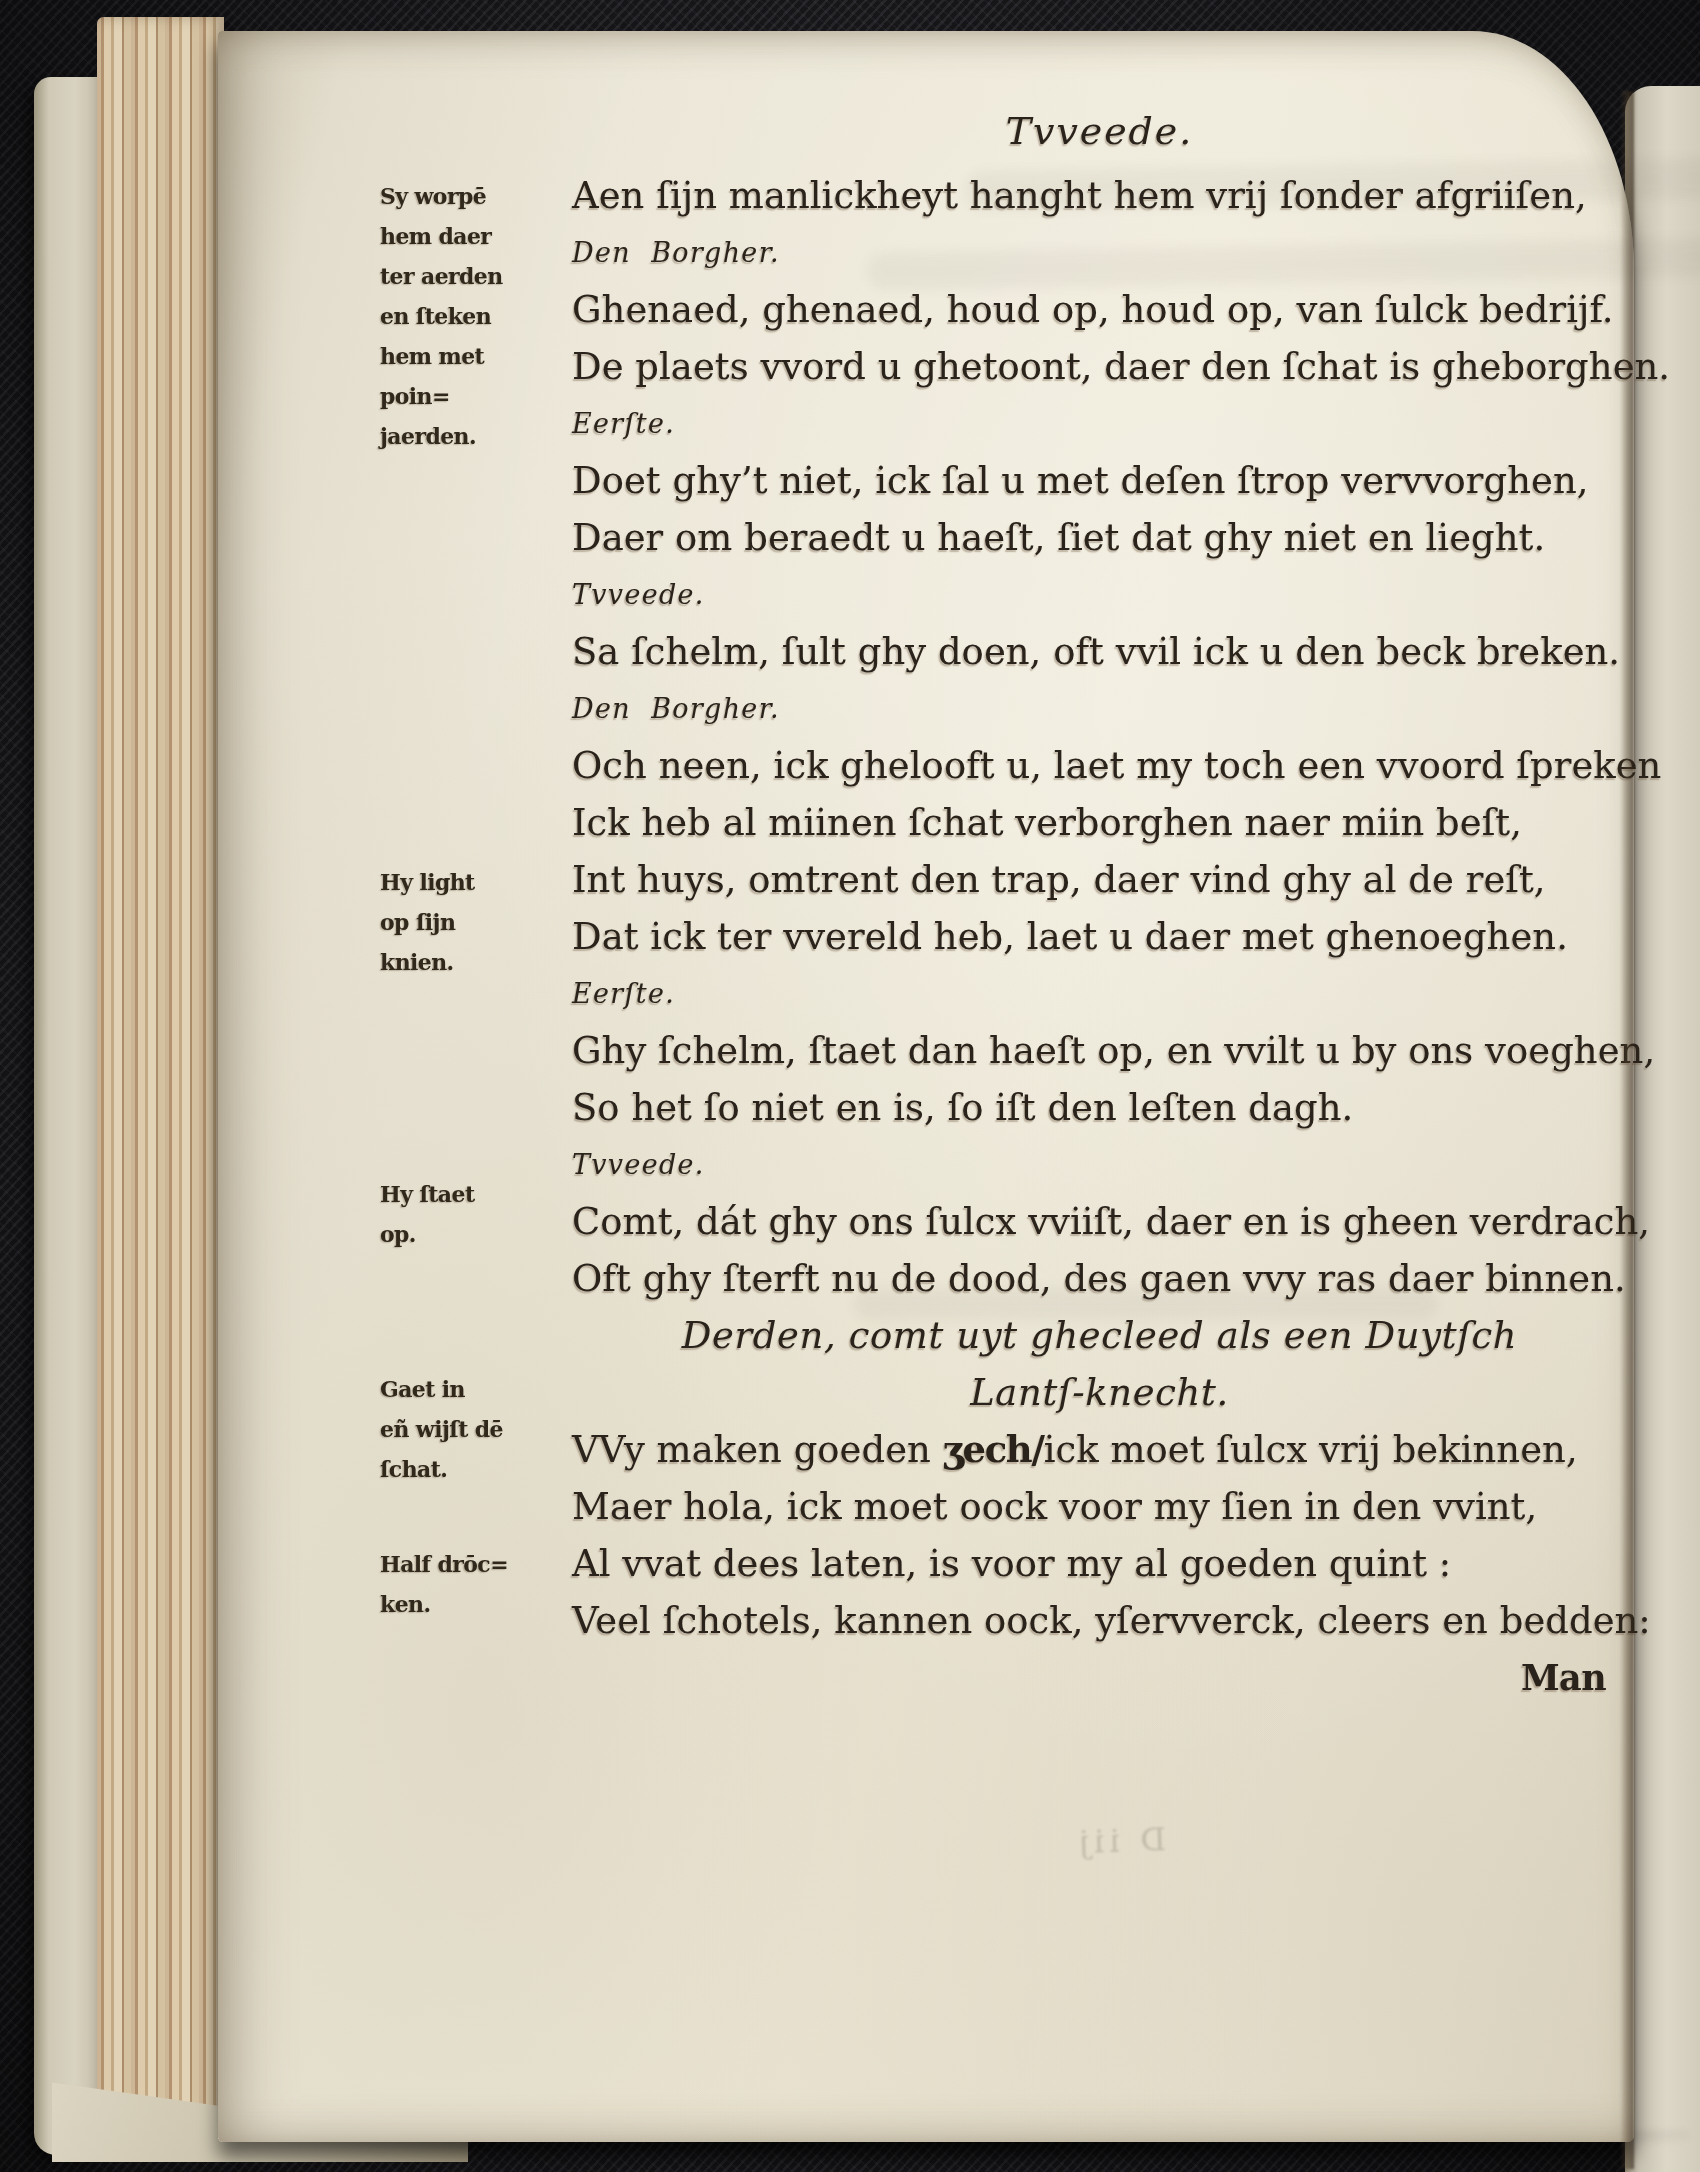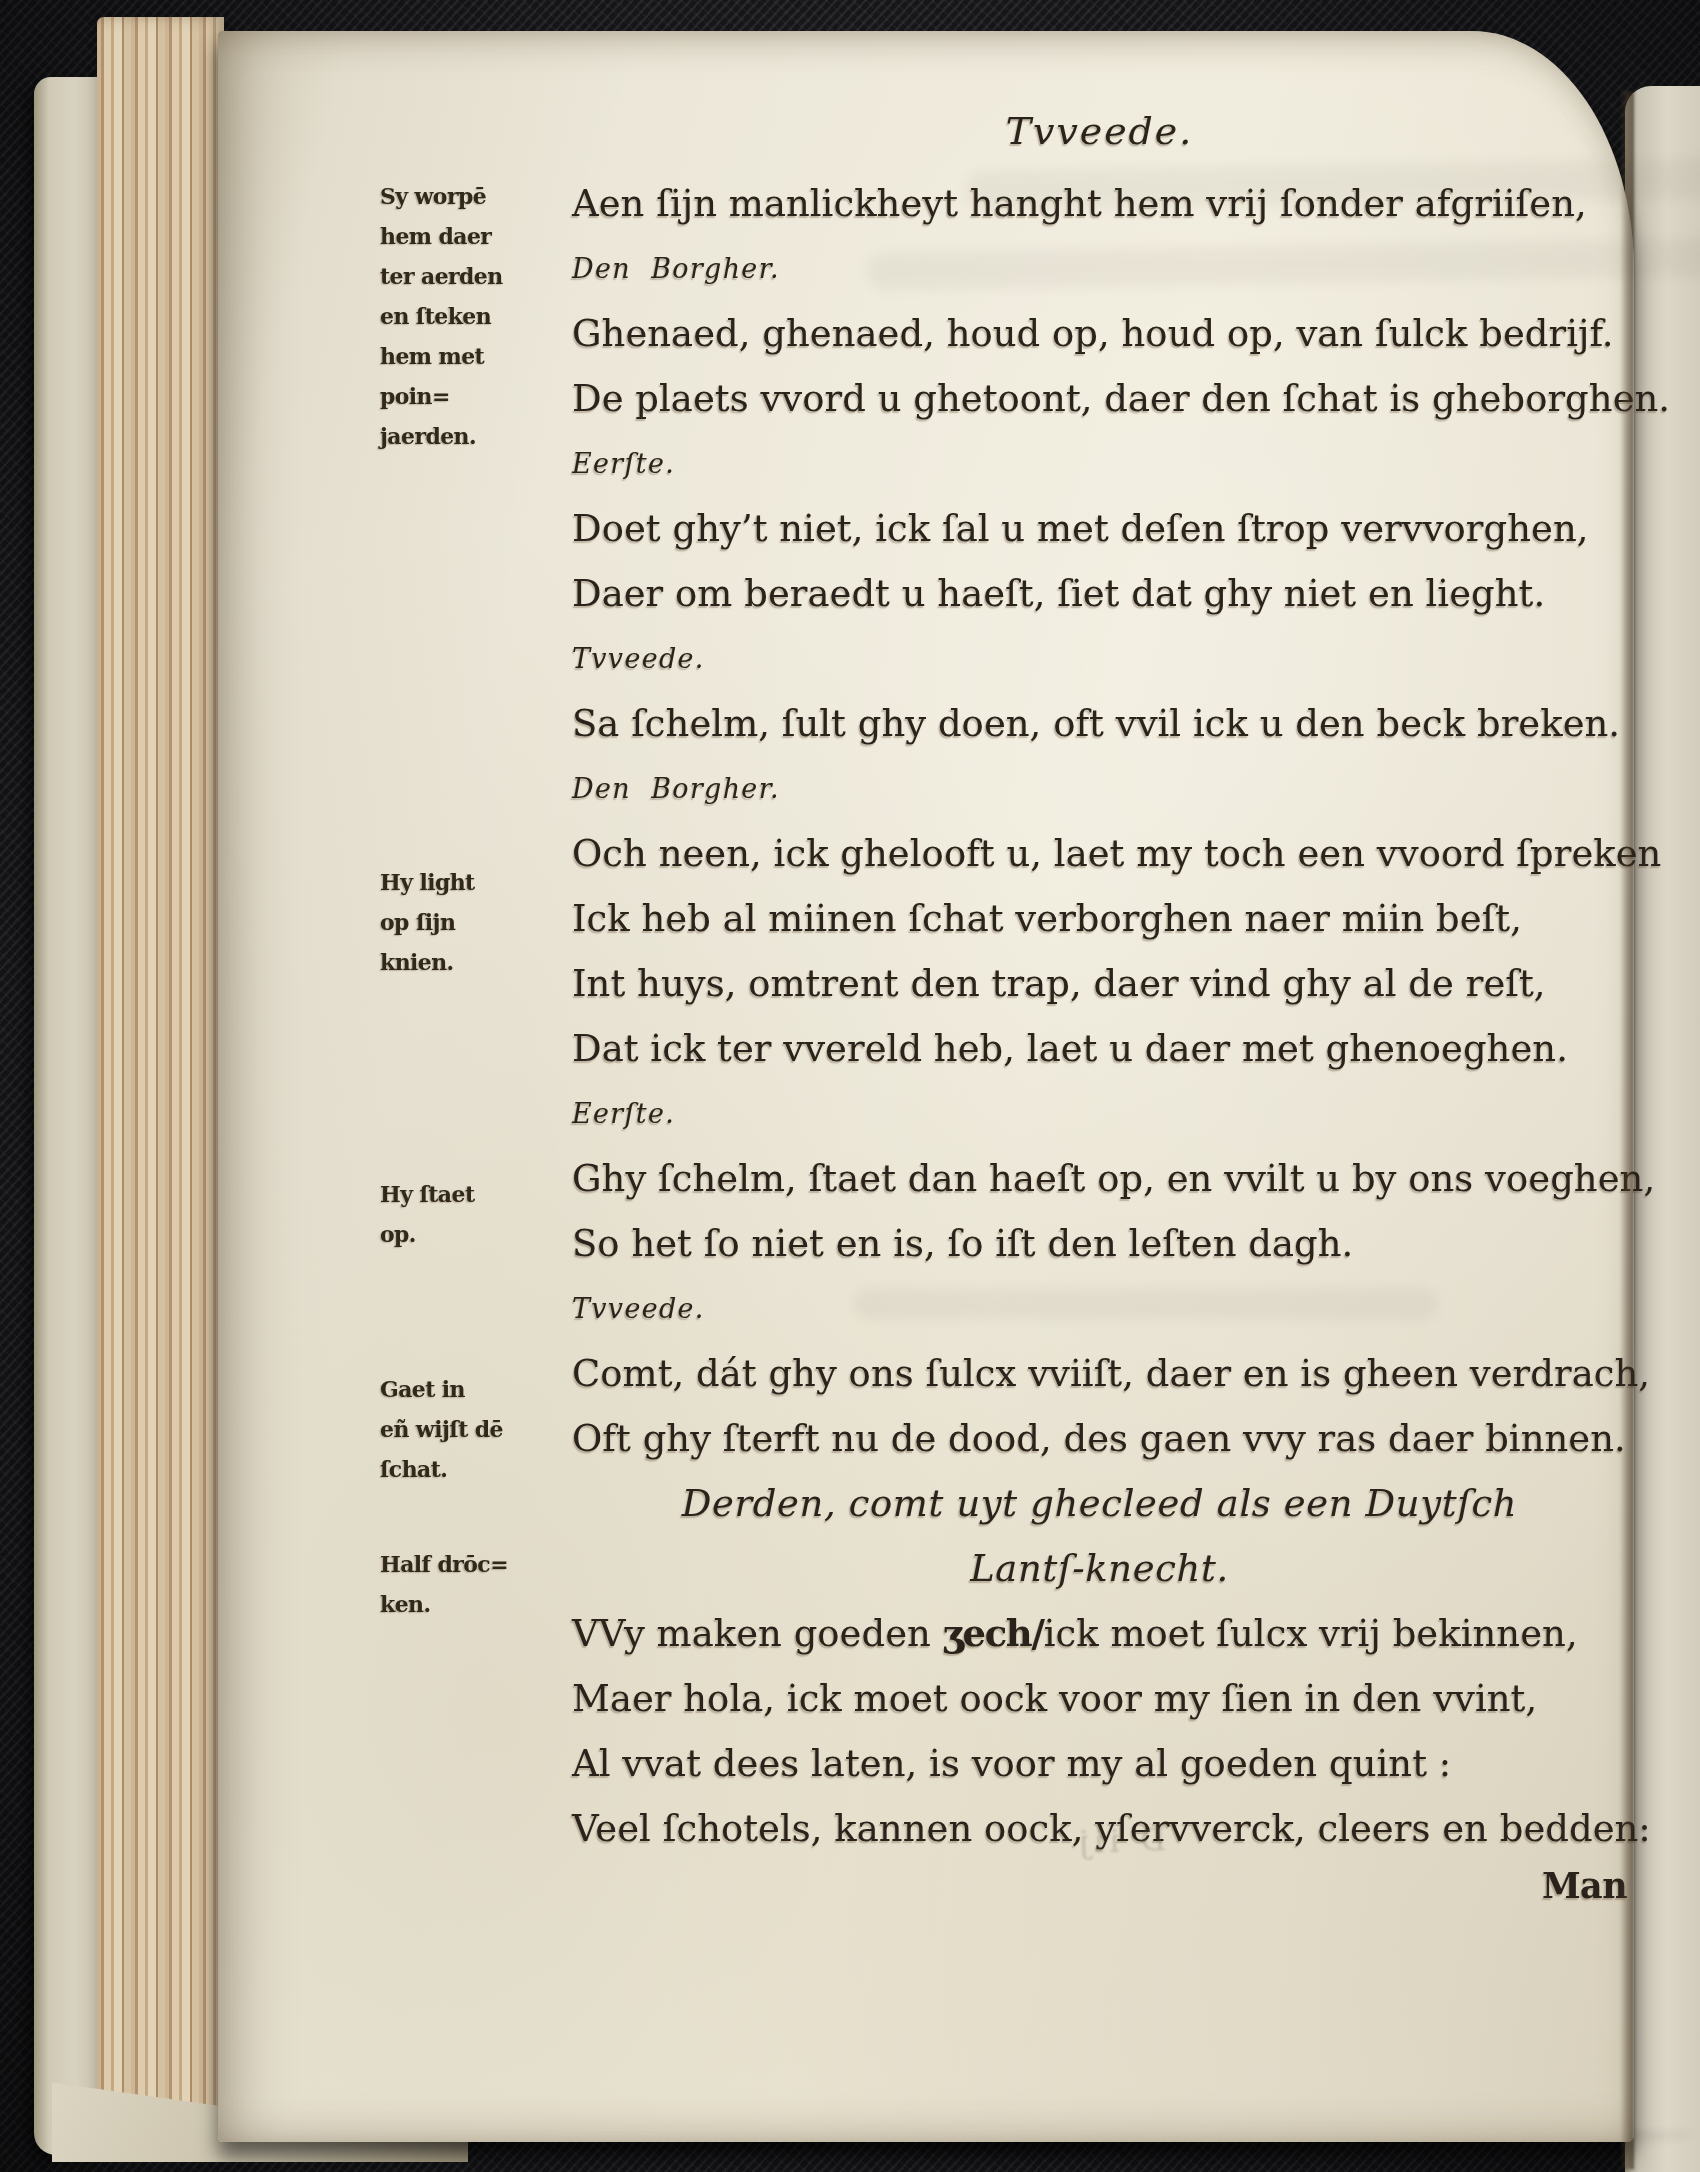--- a/index.html
+++ b/index.html
@@ -66,26 +66,26 @@
   }
   
   .main-text{
     position:absolute;left:354px;top:65px;width:1055px;color:#2a231b;
     text-shadow:-1.3px 1.9px 1.3px rgba(110,88,62,.38);
   }
   .running-header{
     font-style:italic;font-size:38px;height:71px;line-height:71px;
     text-align:center;letter-spacing:1.9px;
   }
-  .line{font-size:37px;line-height:57px;white-space:nowrap;margin-top:8px;}
+  .line{font-size:37px;line-height:57px;white-space:nowrap;}
   .speaker{font-style:italic;text-align:left;letter-spacing:1.3px;word-spacing:10.4px;font-size:27px;}
   .stage{font-style:italic;text-align:center;letter-spacing:0.6px;font-size:37px;}
   .catchword{
     font-size:35px;line-height:57px;text-align:right;font-weight:700;
-    letter-spacing:-0.6px;padding-right:0;
+    letter-spacing:-0.6px;padding-right:21px;
   }
   .blackletter-inline{font-weight:700;letter-spacing:-1.3px;}
   .margin-notes{position:absolute;left:162px;top:0;width:195px;color:#31281c;
     text-shadow:-1.3px 1.3px 1.3px rgba(110,88,62,.35);}
   .margin-note{position:absolute;left:0;width:195px;font-weight:700;
     font-size:22px;line-height:40px;letter-spacing:-0.6px;}
   .mn0{top:145px;} .mn1{top:831px;} .mn2{top:1143px;} .mn3{top:1338px;} .mn4{top:1513px;}
   
   .show-through{
     position:absolute;left:779px;top:1792px;width:169px;

